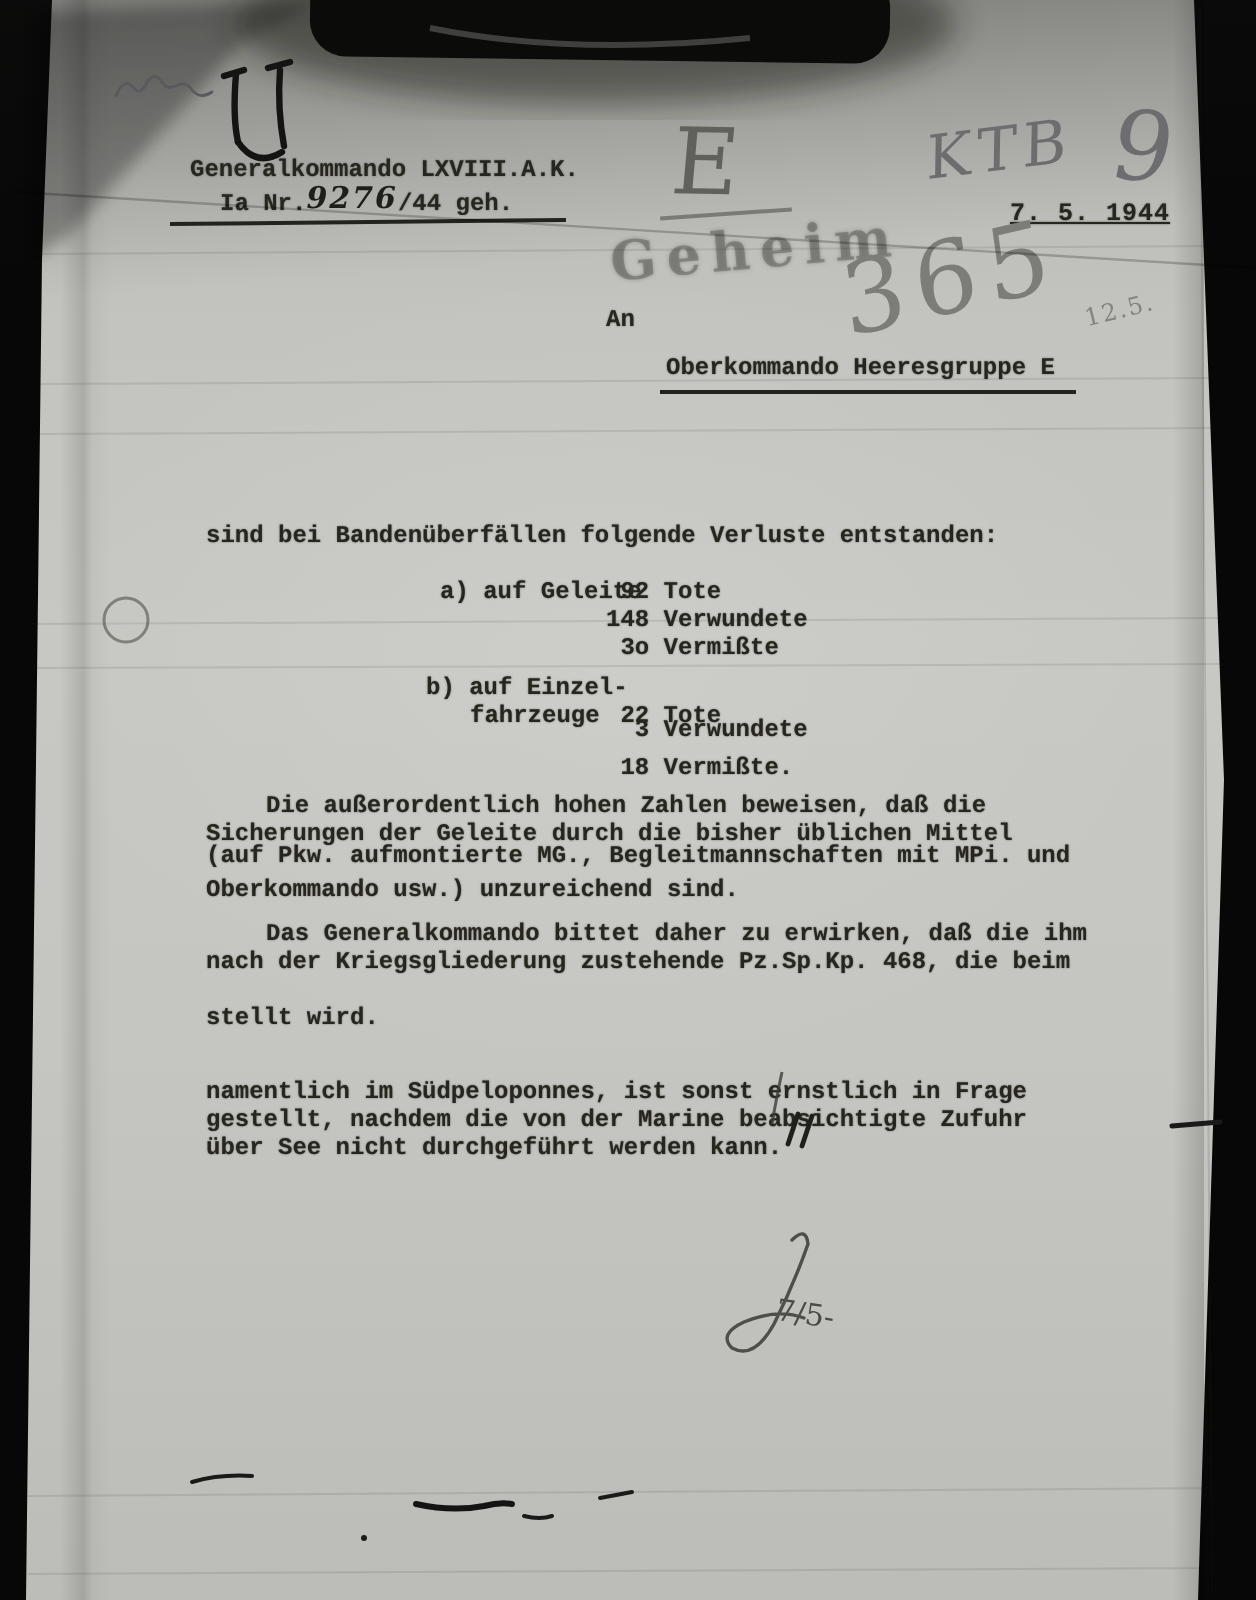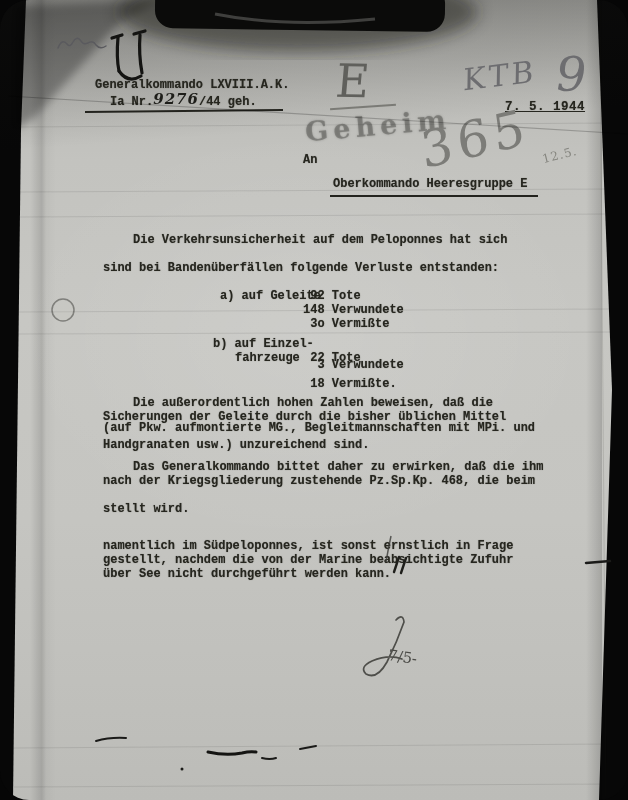--- a/index.html
+++ b/index.html
@@ -1,17 +1,17 @@
 <!DOCTYPE html>
 <html><head>
 <meta charset="utf-8">
 <style>
   html,body{margin:0;padding:0;background:#060606;}
   .stage{position:relative;width:628px;height:800px;overflow:hidden;background:#070707;
-         font-family:"Liberation Mono",monospace;border-radius:29px;}
+         font-family:"Liberation Mono",monospace;}
   
   .paper{position:absolute;inset:0;
     clip-path:polygon(26px 0px,597px 0px,612px 390px,599px 800px,13px 800px,21px 130px);
     background:
       radial-gradient(420px 300px at 48% 42%, rgba(255,255,255,0.10), transparent 70%),
       linear-gradient(180deg,#a9a9a5 0px,#b3b3af 40px,#bcbcb8 90px,#c3c3bf 160px,#c7c7c3 320px,#c5c5c1 520px,#c0c0bc 680px,#bcbcb8 800px);}
   .overlap-shade{position:absolute;left:0;top:0;width:628px;height:150px;pointer-events:none;
     background:linear-gradient(176deg, rgba(20,20,18,0.30) 0%, rgba(20,20,18,0.13) 45%, rgba(20,20,18,0) 78%);}
   .fold-left{position:absolute;left:30px;top:0;width:26px;height:800px;pointer-events:none;
     background:linear-gradient(90deg, transparent, rgba(0,0,0,0.13) 45%, rgba(0,0,0,0.03) 62%, transparent);}
@@ -55,38 +55,37 @@
   <div class="pencil" style="left:463px;top:58px;font-size:30px;letter-spacing:3px;transform:rotate(-7deg) skewX(-8deg)">KTB</div>
   <div class="pencil" style="left:556px;top:46px;font-size:48px;transform:rotate(4deg) skewX(-6deg)">9</div>
 
   <div class="pencil" style="left:420px;top:110px;font-size:50px;letter-spacing:5px;color:#7c7c78;transform:rotate(-13deg) skewX(-5deg)">365</div>
   <div class="pencil" style="left:542px;top:148px;font-size:12px;letter-spacing:1px;color:#85857f;transform:rotate(-14deg)">12.5.</div>
 
   <div class="t" style="left:303px;top:153px">An</div>
   <div class="t" style="left:333px;top:177px">Oberkommando Heeresgruppe E</div>
   <div class="rule" style="left:330px;top:195px;width:208px"></div>
 
-  <div class="t" style="left:133px;top:233px">Die Verkehrsunsicherheit auf dem Peloponnes hat sich</div>
   <div class="t" style="left:103px;top:261px">sind bei Bandenüberfällen folgende Verluste entstanden:</div>
 
   <div class="t" style="left:220px;top:289px">a) auf Geleite</div>
   <div class="t" style="left:303px;top:289px"> 92 Tote</div>
   <div class="t" style="left:303px;top:303px">148 Verwundete</div>
   <div class="t" style="left:303px;top:317px"> 3o Vermißte</div>
 
   <div class="t" style="left:213px;top:337px">b) auf Einzel-</div>
   <div class="t" style="left:235px;top:351px">fahrzeuge</div>
   <div class="t" style="left:303px;top:351px"> 22 Tote</div>
   <div class="t" style="left:303px;top:358px">  3 Verwundete</div>
   <div class="t" style="left:303px;top:377px"> 18 Vermißte.</div>
 
   <div class="t" style="left:133px;top:396px">Die außerordentlich hohen Zahlen beweisen, daß die</div>
   <div class="t" style="left:103px;top:410px">Sicherungen der Geleite durch die bisher üblichen Mittel</div>
   <div class="t" style="left:103px;top:421px">(auf Pkw. aufmontierte MG., Begleitmannschaften mit MPi. und</div>
-  <div class="t" style="left:103px;top:438px">Handgranaten usw.) unzureichend sind.</div>
+  <div class="t" style="left:103px;top:438px">Oberkommando usw.) unzureichend sind.</div>
 
   <div class="t" style="left:133px;top:460px">Das Generalkommando bittet daher zu erwirken, daß die ihm</div>
   <div class="t" style="left:103px;top:474px">nach der Kriegsgliederung zustehende Pz.Sp.Kp. 468, die beim</div>
   <div class="t" style="left:103px;top:502px">stellt wird.</div>
 
   <div class="t" style="left:103px;top:539px">namentlich im Südpeloponnes, ist sonst ernstlich in Frage</div>
   <div class="t" style="left:103px;top:553px">gestellt, nachdem die von der Marine beabsichtigte Zufuhr</div>
   <div class="t" style="left:103px;top:567px">über See nicht durchgeführt werden kann.</div>
 
   <div class="pencil" style="left:388px;top:648px;font-size:15px;color:#4a4a46;transform:rotate(8deg)">7/5-</div>

